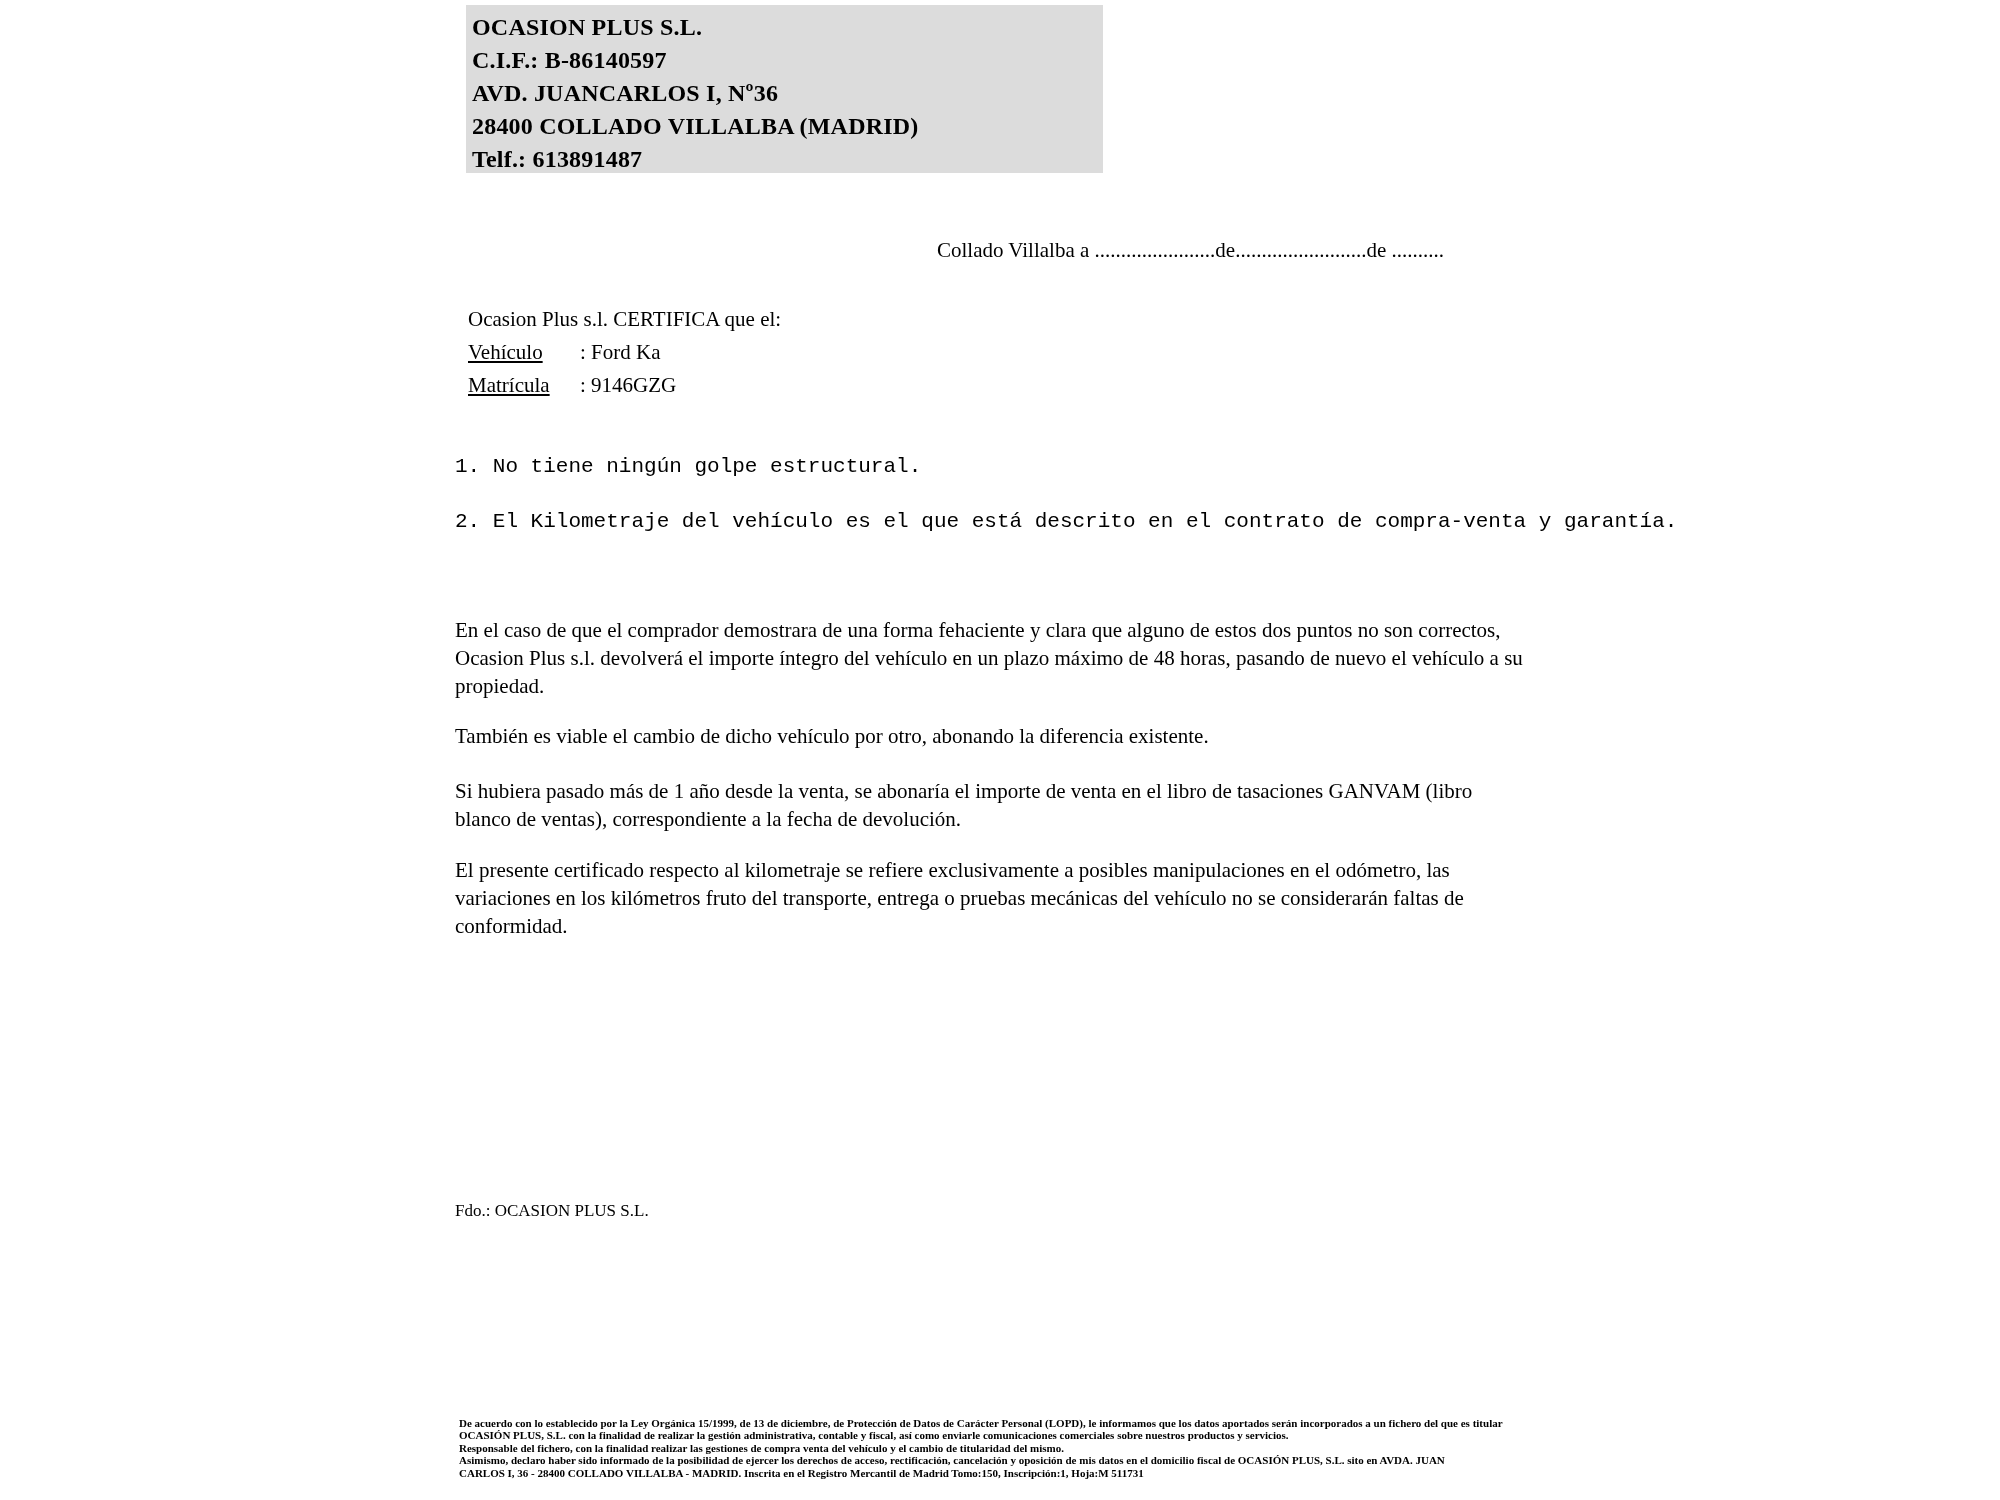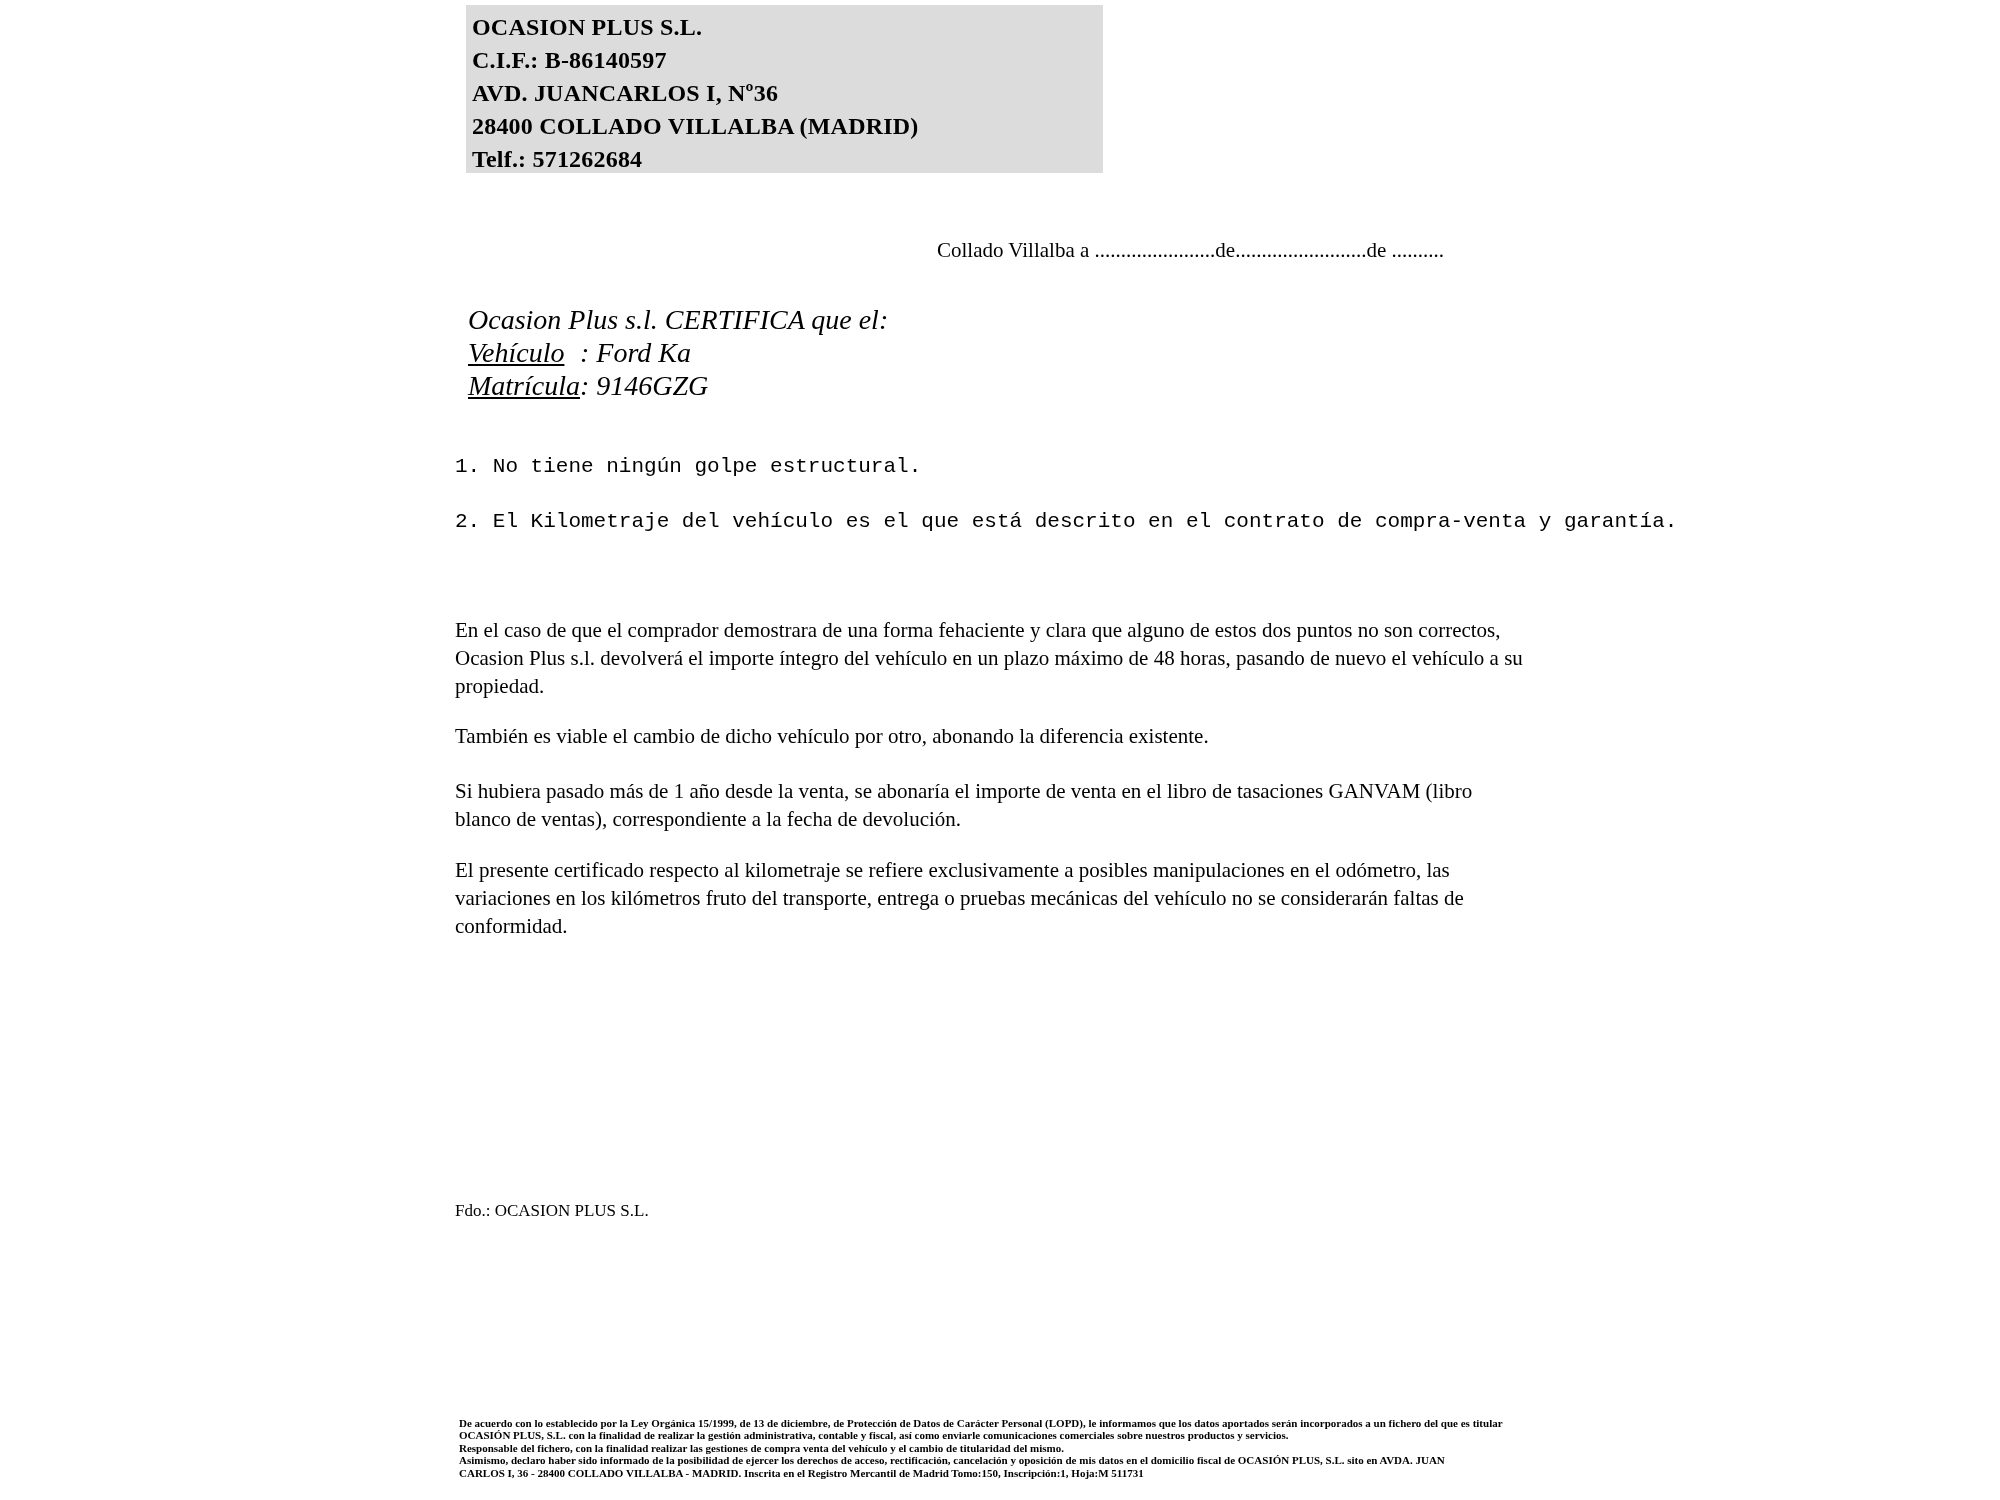--- a/index.html
+++ b/index.html
@@ -34,23 +34,22 @@
     position: absolute;
     left: 937px;
     top: 238px;
     font-size: 21px;
     white-space: nowrap;
   }
   .cert-block {
     position: absolute;
     left: 468px;
     top: 303px;
-    font-size: 28px;
+    font-size: 21px;
     line-height: 33px;
-    font-style: italic;
   }
   .cert-label {
     display: inline-block;
     width: 112px;
   }
   .underlined { text-decoration: underline; }
   .statement {
     position: absolute;
     left: 455px;
     font-size: 21px;
@@ -83,21 +82,21 @@
 </head>
 <body>
 
 <div class="page">
 
   <div class="header-box">
     <div>OCASION PLUS S.L.</div>
     <div>C.I.F.: B-86140597</div>
     <div>AVD. JUANCARLOS I, Nº36</div>
     <div>28400 COLLADO VILLALBA (MADRID)</div>
-    <div>Telf.: 571262684</div>
+    <div>Telf.: 613891487</div>
   </div>
 
   <div class="date-line">Collado Villalba a .......................de.........................de ..........</div>
 
   <div class="cert-block">
     <div>Ocasion Plus s.l. CERTIFICA que el:</div>
     <div>
       <span class="cert-label"><span class="underlined">Vehículo</span></span><span>: Ford Ka</span>
     </div>
     <div>

